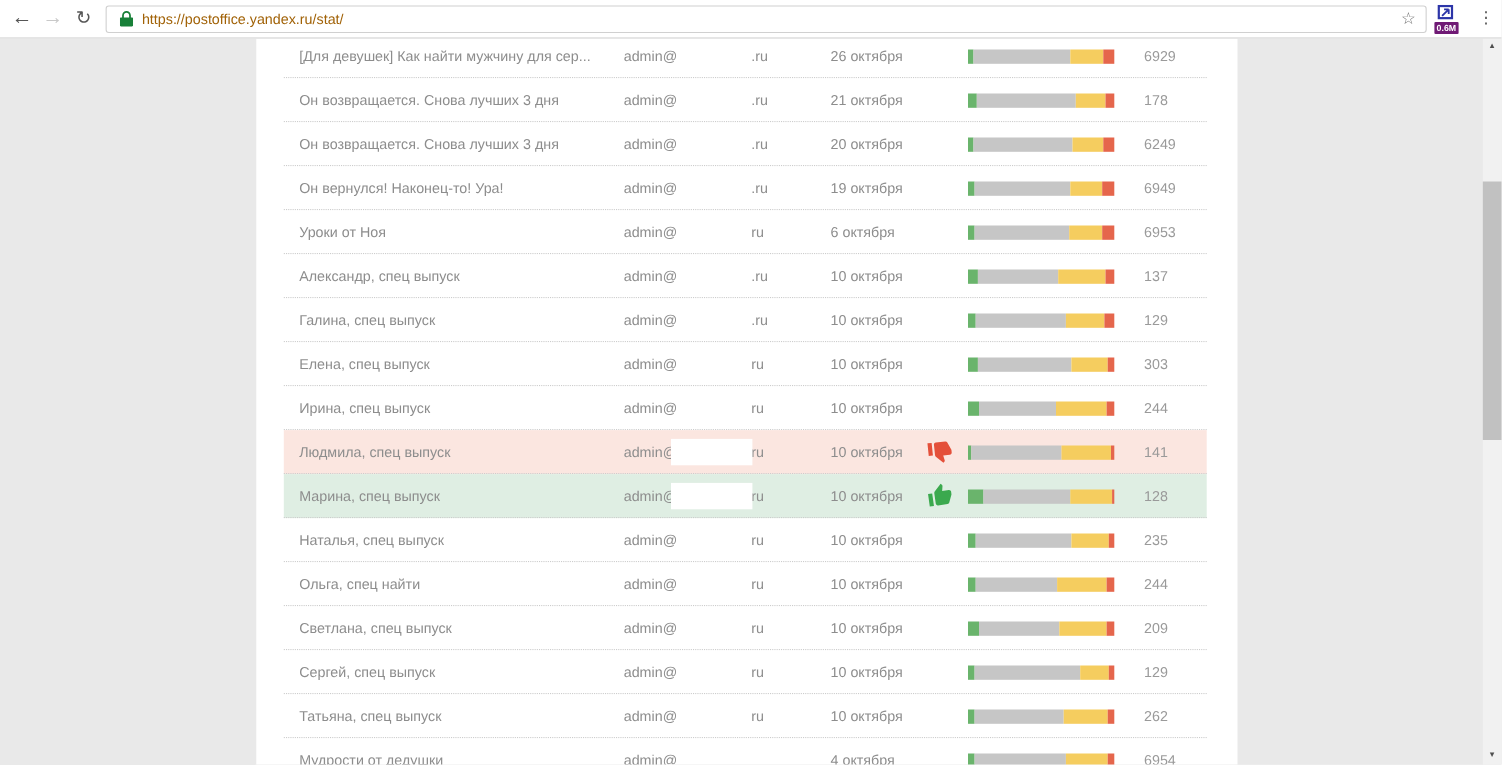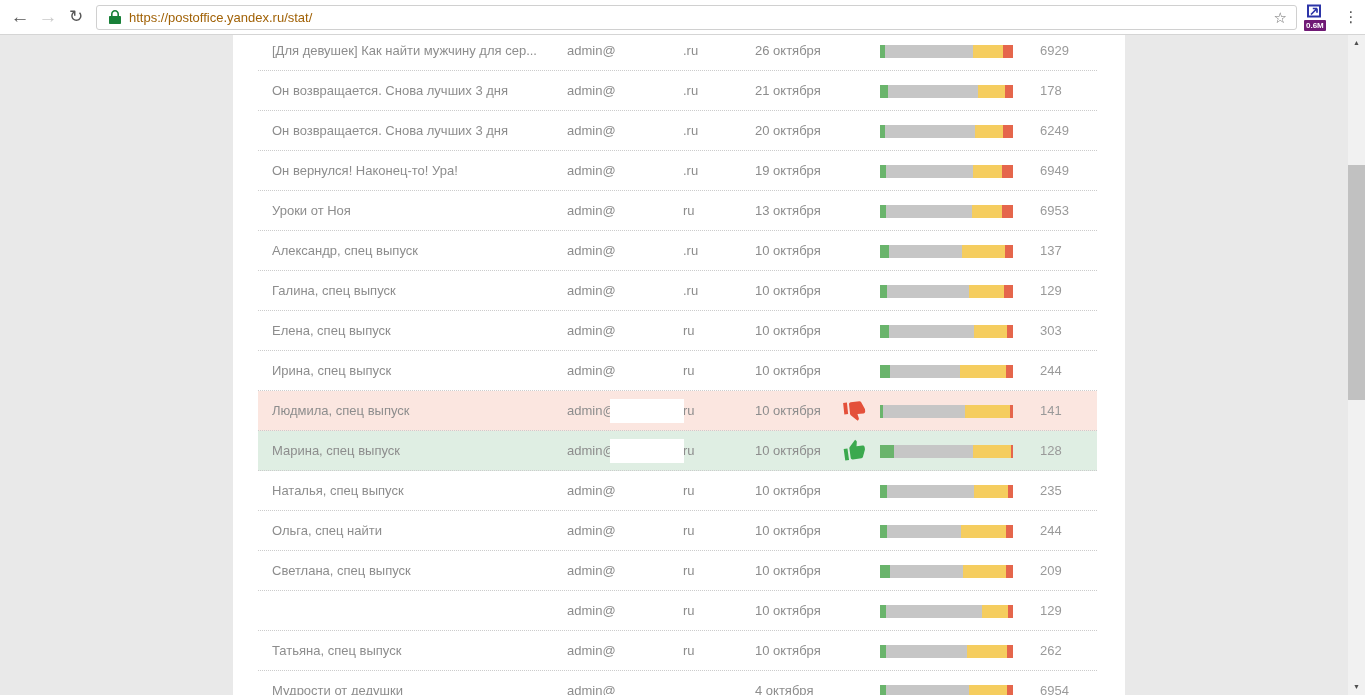--- a/index.html
+++ b/index.html
@@ -152,21 +152,21 @@
       <span class="seg seg-red" style="width: 11px;"></span>
     </span>
     <span class="cell c-count">6949</span>
   </div>
 
   <div class="row">
     <span class="cell c-title">Уроки от Ноя</span>
     <span class="cell c-email">admin@</span>
     <span class="cell c-domain">ru</span>
 
-    <span class="cell c-date">13 октября</span>
+    <span class="cell c-date">6 октября</span>
 
     <span class="bar">
       <span class="seg seg-green" style="width: 6px;"></span>
       <span class="seg seg-gray" style="width: 86px;"></span>
       <span class="seg seg-yellow" style="width: 30px;"></span>
       <span class="seg seg-red" style="width: 11px;"></span>
     </span>
     <span class="cell c-count">6953</span>
   </div>
 
@@ -316,20 +316,21 @@
     <span class="bar">
       <span class="seg seg-green" style="width: 10px;"></span>
       <span class="seg seg-gray" style="width: 73px;"></span>
       <span class="seg seg-yellow" style="width: 43px;"></span>
       <span class="seg seg-red" style="width: 7px;"></span>
     </span>
     <span class="cell c-count">209</span>
   </div>
 
   <div class="row">
+    <span class="cell c-title">Сергей, спец выпуск</span>
     <span class="cell c-email">admin@</span>
     <span class="cell c-domain">ru</span>
 
     <span class="cell c-date">10 октября</span>
 
     <span class="bar">
       <span class="seg seg-green" style="width: 6px;"></span>
       <span class="seg seg-gray" style="width: 96px;"></span>
       <span class="seg seg-yellow" style="width: 26px;"></span>
       <span class="seg seg-red" style="width: 5px;"></span>

